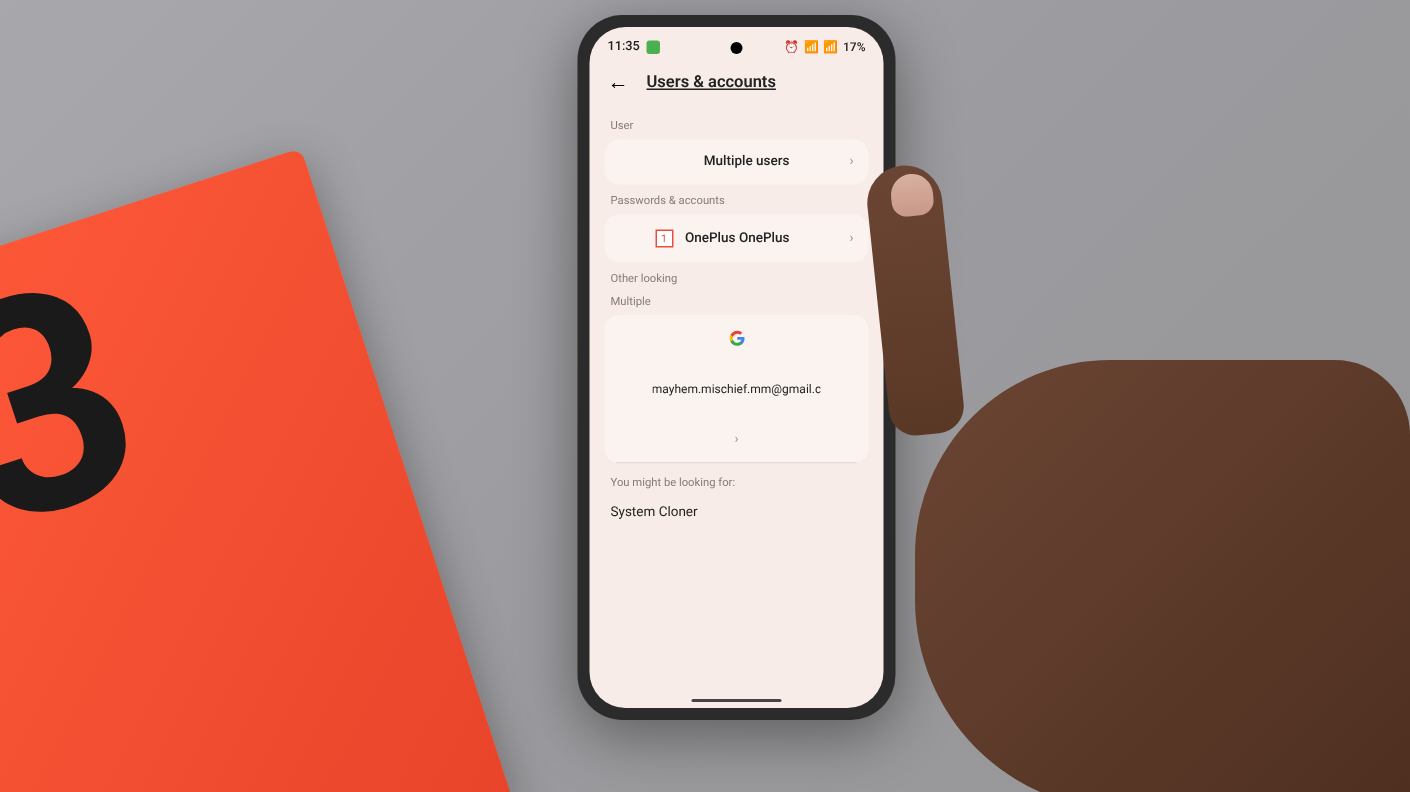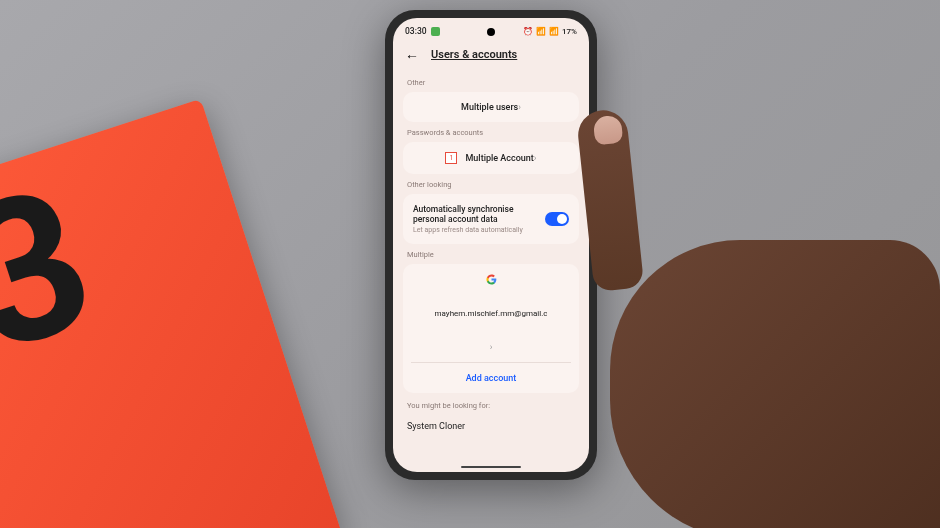--- a/index.html
+++ b/index.html
@@ -102,22 +102,23 @@
       font-size: 7.5px;
       color: #8a7a76;
       margin: 6px 4px 5px;
     }
     .card {
       background: #fbf3f0;
       border-radius: 10px;
       padding: 10px 10px;
       display: flex;
       align-items: center;
-      justify-content: center;
+      justify-content: flex-end;
       margin-bottom: 6px;
+      gap: 40px;
     }
     .card-label { font-size: 9px; color: #222; font-weight: 500; }
     .chevron { font-size: 9px; color: #999; }
     .oneplus-row { display: flex; align-items: center; gap: 8px; }
     .oneplus-icon {
       width: 12px;
       height: 12px;
       background: #fff;
       border: 1px solid #e74c3c;
       position: relative;
@@ -236,80 +237,70 @@
 <div class="red-box">
   <div class="red-box-text">13</div>
 </div>
 
 <div class="phone">
   <div class="screen">
     <div class="camera-hole"></div>
 
     <div class="status-bar">
       <div class="status-left">
-        <span>03:30</span>
+        <span>11:35</span>
         <span class="green-dot"></span>
       </div>
       <div class="status-right">
         <span>⏰</span>
         <span>📶</span>
         <span>📶</span>
         <span>17%</span>
       </div>
     </div>
 
     <div class="header">
       <span class="back-arrow">←</span>
       <span class="header-title">Users &amp; accounts</span>
     </div>
 
     <div class="content">
 
-      <div class="section-label">Other</div>
+      <div class="section-label">User</div>
       <div class="card">
         <span class="card-label">Multiple users</span>
         <span class="chevron">›</span>
       </div>
 
       <div class="section-label">Passwords &amp; accounts</div>
       <div class="card">
         <div class="oneplus-row">
           <span class="oneplus-icon">1</span>
-          <span class="card-label">Multiple Account</span>
+          <span class="card-label">OnePlus OnePlus</span>
         </div>
         <span class="chevron">›</span>
       </div>
 
       <div class="section-label">Other looking</div>
-      <div class="sync-card">
-        <div class="sync-text">
-          <div class="sync-title">Automatically synchronise personal account data</div>
-          <div class="sync-sub">Let apps refresh data automatically</div>
-        </div>
-        <div class="toggle"></div>
-      </div>
 
       <div class="section-label">Multiple</div>
       <div class="personal-group">
         <div class="personal-row">
           <span class="google-icon">
             <svg width="11" height="11" viewBox="0 0 24 24">
               <path fill="#4285F4" d="M22.56 12.25c0-.78-.07-1.53-.2-2.25H12v4.26h5.92c-.26 1.37-1.04 2.53-2.21 3.31v2.77h3.57c2.08-1.92 3.28-4.74 3.28-8.09z"></path>
               <path fill="#34A853" d="M12 23c2.97 0 5.46-.98 7.28-2.66l-3.57-2.77c-.98.66-2.23 1.06-3.71 1.06-2.86 0-5.29-1.93-6.16-4.53H2.18v2.84C3.99 20.53 7.7 23 12 23z"></path>
               <path fill="#FBBC05" d="M5.84 14.09c-.22-.66-.35-1.36-.35-2.09s.13-1.43.35-2.09V7.07H2.18C1.43 8.55 1 10.22 1 12s.43 3.45 1.18 4.93l3.66-2.84z"></path>
               <path fill="#EA4335" d="M12 5.38c1.62 0 3.06.56 4.21 1.64l3.15-3.15C17.45 2.09 14.97 1 12 1 7.7 1 3.99 3.47 2.18 7.07l3.66 2.84c.87-2.6 3.3-4.53 6.16-4.53z"></path>
             </svg>
           </span>
           <span class="email">mayhem.mischief.mm@gmail.c</span>
           <span class="chevron">›</span>
         </div>
         <div class="divider"></div>
-        <div class="personal-row">
-          <span class="add-account">Add account</span>
-        </div>
       </div>
 
       <div class="looking-for">
         <div class="section-label">You might be looking for:</div>
         <div class="system-cloner">
           <span>System Cloner</span>
         </div>
       </div>
 
     </div>

